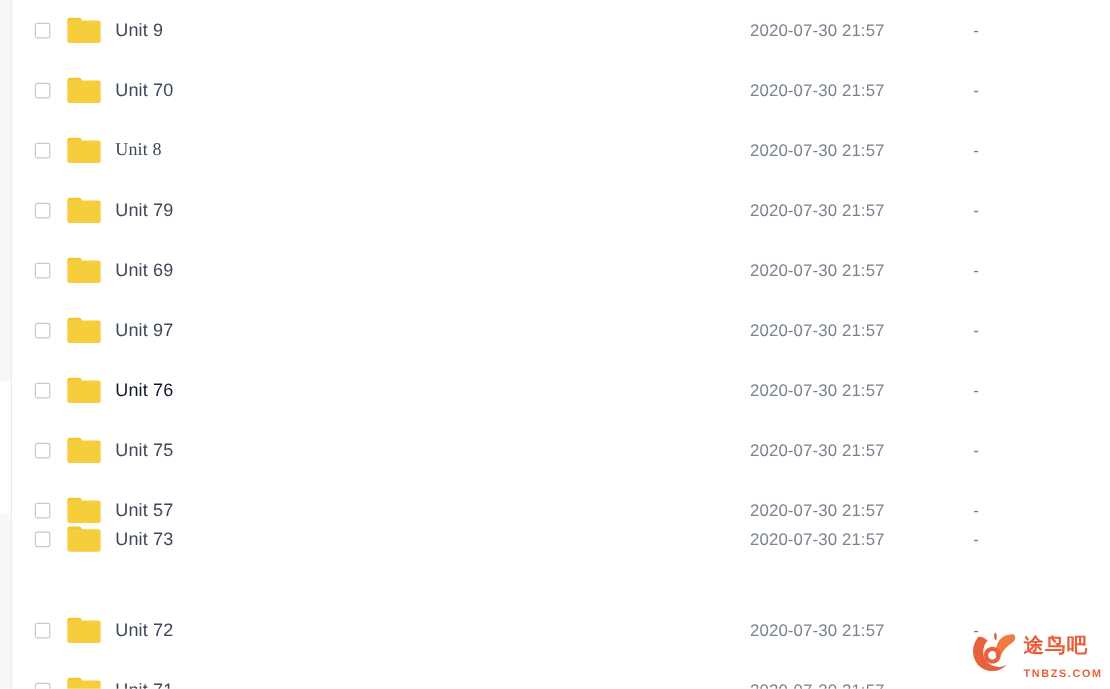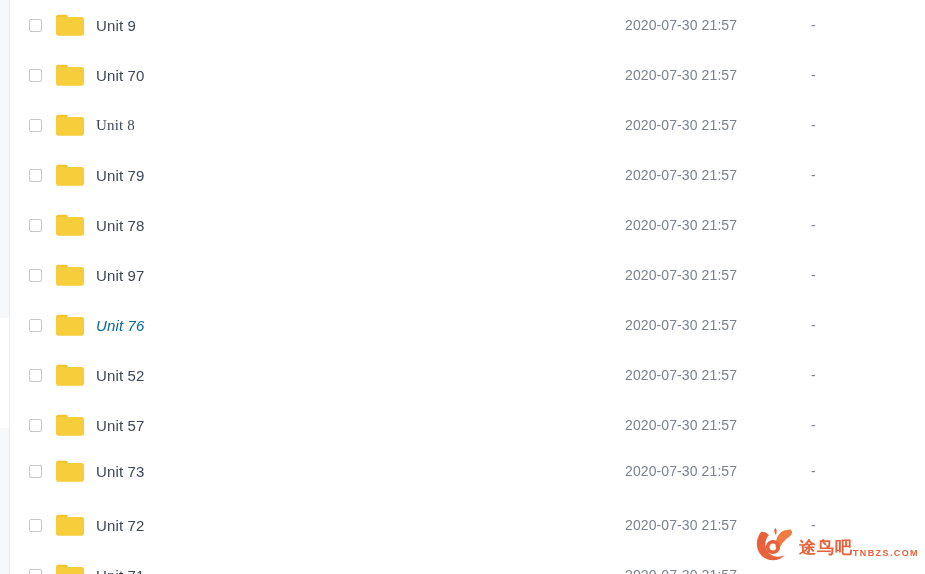--- a/index.html
+++ b/index.html
@@ -115,21 +115,21 @@
     position: absolute;
     right: 6px;
     bottom: 4px;
     display: flex;
     align-items: center;
     gap: 4px;
     pointer-events: none;
   }
   #wm-text {
     display: flex;
-    flex-direction: row;
+    flex-direction: column;
     align-items: flex-start;
     line-height: 1;
   }
   #wm-cn {
     font-family: "DejaVu Sans", sans-serif;
     font-size: 17px;
     font-weight: 700;
     color: #e8603c;
     letter-spacing: 1px;
   }
@@ -209,21 +209,21 @@
     <div class="row" style="top: 200px;">
       <div class="cb-cell">
         <div class="checkbox" style="border-color: rgb(196, 199, 204);"></div>
       </div>
       <div class="icon-cell">
         <svg class="folder-icon" width="28" height="23" viewBox="0 0 28 23" xmlns="http://www.w3.org/2000/svg">
           <path d="M0 3 a2.2 2.2 0 0 1 2.2-2.2 h7.6 a2.2 2.2 0 0 1 2.2 2.2 v2 h-12 z" fill="#f2c52f"></path>
           <path d="M0 5.2 a2.2 2.2 0 0 1 2.2-2.2 h23.6 a2.2 2.2 0 0 1 2.2 2.2 v14.4 a2.2 2.2 0 0 1 -2.2 2.2 h-23.6 a2.2 2.2 0 0 1 -2.2-2.2 z" fill="#f6ce3c"></path>
         </svg>
       </div>
-      <div class="name-cell" style="color: rgb(61, 71, 87);">Unit 78</div>
+      <div class="name-cell" style="color: rgb(61, 71, 87);">Unit 69</div>
       <div class="date-cell" style="color: rgb(122, 130, 144);">2020-07-30 21:57</div>
       <div class="size-cell" style="color: rgb(122, 130, 144);">-</div>
     </div>
     <div class="row" style="top: 250px;">
       <div class="cb-cell">
         <div class="checkbox" style="border-color: rgb(196, 199, 204);"></div>
       </div>
       <div class="icon-cell">
         <svg class="folder-icon" width="28" height="23" viewBox="0 0 28 23" xmlns="http://www.w3.org/2000/svg">
           <path d="M0 3 a2.2 2.2 0 0 1 2.2-2.2 h7.6 a2.2 2.2 0 0 1 2.2 2.2 v2 h-12 z" fill="#f2c52f"></path>
@@ -237,53 +237,53 @@
     <div class="row" style="top: 300px;">
       <div class="cb-cell">
         <div class="checkbox" style="border-color: rgb(196, 199, 204);"></div>
       </div>
       <div class="icon-cell">
         <svg class="folder-icon" width="28" height="23" viewBox="0 0 28 23" xmlns="http://www.w3.org/2000/svg">
           <path d="M0 3 a2.2 2.2 0 0 1 2.2-2.2 h7.6 a2.2 2.2 0 0 1 2.2 2.2 v2 h-12 z" fill="#f2c52f"></path>
           <path d="M0 5.2 a2.2 2.2 0 0 1 2.2-2.2 h23.6 a2.2 2.2 0 0 1 2.2 2.2 v14.4 a2.2 2.2 0 0 1 -2.2 2.2 h-23.6 a2.2 2.2 0 0 1 -2.2-2.2 z" fill="#f6ce3c"></path>
         </svg>
       </div>
-      <div class="name-cell" style="color: #0369a1; font-style: italic;">Unit 76</div>
+      <div class="name-cell" style="color: #0f172a;">Unit 76</div>
       <div class="date-cell" style="color: rgb(122, 130, 144);">2020-07-30 21:57</div>
       <div class="size-cell" style="color: rgb(122, 130, 144);">-</div>
     </div>
     <div class="row" style="top: 350px;">
       <div class="cb-cell">
         <div class="checkbox" style="border-color: rgb(196, 199, 204);"></div>
       </div>
       <div class="icon-cell">
         <svg class="folder-icon" width="28" height="23" viewBox="0 0 28 23" xmlns="http://www.w3.org/2000/svg">
           <path d="M0 3 a2.2 2.2 0 0 1 2.2-2.2 h7.6 a2.2 2.2 0 0 1 2.2 2.2 v2 h-12 z" fill="#f2c52f"></path>
           <path d="M0 5.2 a2.2 2.2 0 0 1 2.2-2.2 h23.6 a2.2 2.2 0 0 1 2.2 2.2 v14.4 a2.2 2.2 0 0 1 -2.2 2.2 h-23.6 a2.2 2.2 0 0 1 -2.2-2.2 z" fill="#f6ce3c"></path>
         </svg>
       </div>
-      <div class="name-cell" style="color: rgb(61, 71, 87);">Unit 52</div>
+      <div class="name-cell" style="color: rgb(61, 71, 87);">Unit 75</div>
       <div class="date-cell" style="color: rgb(122, 130, 144);">2020-07-30 21:57</div>
       <div class="size-cell" style="color: rgb(122, 130, 144);">-</div>
     </div>
     <div class="row" style="top: 400px;">
       <div class="cb-cell">
         <div class="checkbox" style="border-color: rgb(196, 199, 204);"></div>
       </div>
       <div class="icon-cell">
         <svg class="folder-icon" width="28" height="23" viewBox="0 0 28 23" xmlns="http://www.w3.org/2000/svg">
           <path d="M0 3 a2.2 2.2 0 0 1 2.2-2.2 h7.6 a2.2 2.2 0 0 1 2.2 2.2 v2 h-12 z" fill="#f2c52f"></path>
           <path d="M0 5.2 a2.2 2.2 0 0 1 2.2-2.2 h23.6 a2.2 2.2 0 0 1 2.2 2.2 v14.4 a2.2 2.2 0 0 1 -2.2 2.2 h-23.6 a2.2 2.2 0 0 1 -2.2-2.2 z" fill="#f6ce3c"></path>
         </svg>
       </div>
       <div class="name-cell" style="color: rgb(61, 71, 87);">Unit 57</div>
       <div class="date-cell" style="color: rgb(122, 130, 144);">2020-07-30 21:57</div>
       <div class="size-cell" style="color: rgb(122, 130, 144);">-</div>
     </div>
-    <div class="row" style="top: 446px;">
+    <div class="row" style="top: 424px;">
       <div class="cb-cell">
         <div class="checkbox" style="border-color: rgb(196, 199, 204);"></div>
       </div>
       <div class="icon-cell">
         <svg class="folder-icon" width="28" height="23" viewBox="0 0 28 23" xmlns="http://www.w3.org/2000/svg">
           <path d="M0 3 a2.2 2.2 0 0 1 2.2-2.2 h7.6 a2.2 2.2 0 0 1 2.2 2.2 v2 h-12 z" fill="#f2c52f"></path>
           <path d="M0 5.2 a2.2 2.2 0 0 1 2.2-2.2 h23.6 a2.2 2.2 0 0 1 2.2 2.2 v14.4 a2.2 2.2 0 0 1 -2.2 2.2 h-23.6 a2.2 2.2 0 0 1 -2.2-2.2 z" fill="#f6ce3c"></path>
         </svg>
       </div>
       <div class="name-cell" style="color: rgb(61, 71, 87);">Unit 73</div>

